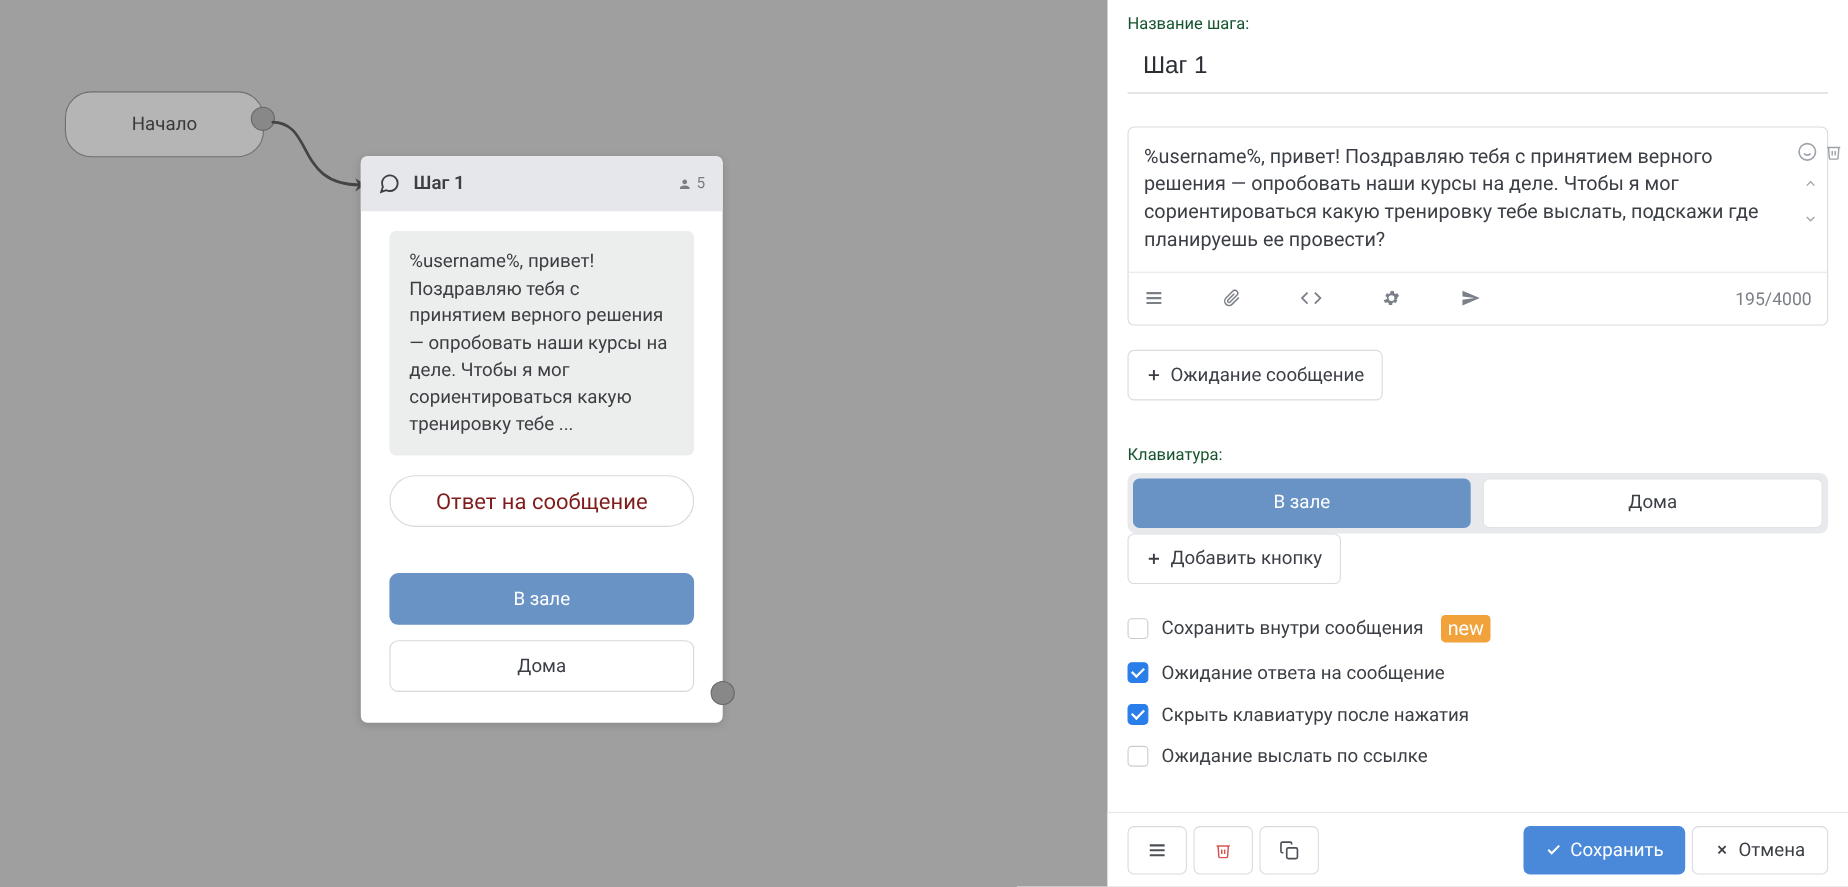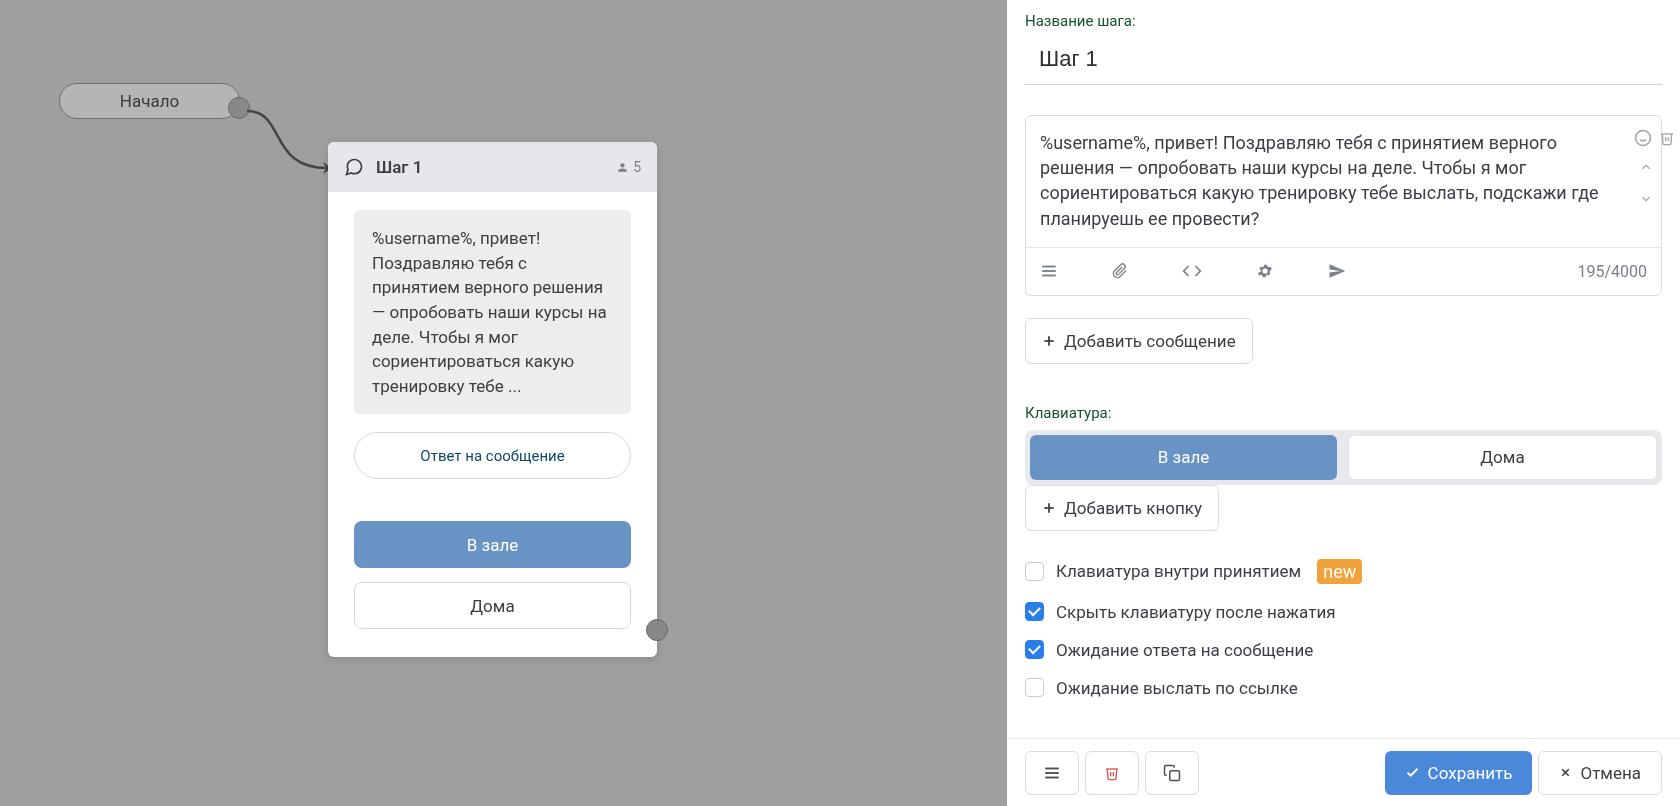--- a/index.html
+++ b/index.html
@@ -1,28 +1,28 @@
 <!DOCTYPE html>
 <html><head>
 <meta charset="utf-8">
 <style>
 * { box-sizing: border-box; margin: 0; padding: 0; }
 body { font-family: -apple-system, BlinkMacSystemFont, "Segoe UI", Roboto, sans-serif; width: 1680px; height: 806px; overflow: hidden; position: relative; }
 .canvas { position: absolute; left: 0; top: 0; width: 1007px; height: 806px; background: #9f9fa0; }
-.start-node { position: absolute; left: 59px; top: 83px; width: 181px; height: 36px; background: #b5b5b6; border: 1px solid #6f6f70; border-radius: 24px; display: flex; align-items: center; justify-content: center; color: #3a3a3a; font-size: 17px; }
+.start-node { position: absolute; left: 59px; top: 83px; width: 181px; height: 60px; background: #b5b5b6; border: 1px solid #6f6f70; border-radius: 24px; display: flex; align-items: center; justify-content: center; color: #3a3a3a; font-size: 17px; }
 .start-port { position: absolute; left: 228px; top: 97px; width: 22px; height: 22px; background: #888; border-radius: 50%; border: 1px solid #666; }
 .arrow { position: absolute; left: 237px; top: 103px; width: 108px; height: 80px; pointer-events: none; }
 .step-card { position: absolute; left: 328px; top: 142px; width: 329px; background: #fff; border-radius: 6px; box-shadow: 0 2px 8px rgba(0,0,0,0.15); }
 .step-header { height: 50px; background: #e6e7ea; border-radius: 6px 6px 0 0; display: flex; align-items: center; padding: 0 16px; color: #3b3f45; font-size: 17px; font-weight: 600; }
 .step-header .chat-icon { margin-right: 12px; display: inline-flex; }
 .step-header .spacer { flex: 1; }
 .step-header .count { display: flex; align-items: center; gap: 4px; color: #7a7e86; font-size: 14px; font-weight: 400; }
 .step-body { padding: 18px 26px 28px 26px; }
 .msg-preview { background: #eceded; border-radius: 6px; padding: 16px 18px; color: #3c3e42; font-size: 17px; line-height: 1.45; }
-.reply-btn { margin-top: 18px; border: 1px solid #d6d8dc; border-radius: 24px; height: 47px; display: flex; align-items: center; justify-content: center; font-size: 15px; color: #0c4a6e; background: #fff; }
+.reply-btn { margin-top: 18px; border: 1px solid #d6d8dc; border-radius: 24px; height: 47px; display: flex; align-items: center; justify-content: center; font-size: 20px; color: #7f1d1d; background: #fff; }
 .kb-btn { margin-top: 14px; border-radius: 8px; height: 47px; display: flex; align-items: center; justify-content: center; font-size: 17px; }
 .kb-btn.primary { background: #6a93c5; color: #fff; margin-top: 42px; }
 .kb-btn.secondary { background: #fff; border: 1px solid #d6d8dc; color: #3b3f45; }
 .step-port { position: absolute; left: 646px; top: 619px; width: 22px; height: 22px; background: #888; border-radius: 50%; border: 1px solid #666; }
 
 .panel { position: absolute; left: 1007px; top: 0; width: 673px; height: 806px; background: #fff; display: flex; flex-direction: column; }
 .panel-scroll { flex: 1; overflow-y: auto; padding: 12px 18px 0 18px; }
 .label { color: #14532d; font-size: 15px; margin-bottom: 6px; }
 .name-input { width: 100%; border: none; border-bottom: 1px solid #cfd2d7; font-size: 22px; padding: 10px 4px 12px 14px; color: #2b2e33; outline: none; }
 .msg-editor { margin-top: 30px; border: 1px solid #d8dbdf; border-radius: 6px; position: relative; }
@@ -161,21 +161,21 @@
       </div>
     </div>
 
     <div class="add-btn">
       <span>
           <svg width="14" height="14" viewBox="0 0 24 24" stroke="#3b3f45" stroke-width="3">
             <line x1="12" y1="4" x2="12" y2="20"></line>
             <line x1="4" y1="12" x2="20" y2="12"></line>
           </svg>
         </span>
-      <span>Добавить сообщение</span>
+      <span>Ожидание сообщение</span>
     </div>
 
     <div class="keyboard-sec">
       <div class="label">Клавиатура:</div>
       <div class="kb-row">
         <div class="kb-pill active">В зале</div>
         <div class="kb-pill inactive">Дома</div>
       </div>
       <div class="add-btn" style="margin-top:0">
         <span>
@@ -184,30 +184,30 @@
               <line x1="4" y1="12" x2="20" y2="12"></line>
             </svg>
           </span>
         <span>Добавить кнопку</span>
       </div>
     </div>
 
     <div class="checks">
       <div class="check">
         <span class="cbox"></span>
-        <span>Клавиатура внутри принятием</span>
+        <span>Сохранить внутри сообщения</span>
         <span class="badge">new</span>
+      </div>
+      <div class="check">
+        <span class="cbox checked"></span>
+        <span>Ожидание ответа на сообщение</span>
       </div>
       <div class="check">
         <span class="cbox checked"></span>
         <span>Скрыть клавиатуру после нажатия</span>
-      </div>
-      <div class="check">
-        <span class="cbox checked"></span>
-        <span>Ожидание ответа на сообщение</span>
       </div>
       <div class="check">
         <span class="cbox"></span>
         <span>Ожидание выслать по ссылке</span>
       </div>
     </div>
   </div>
 
   <div class="panel-footer">
     <div class="sq-btn">

